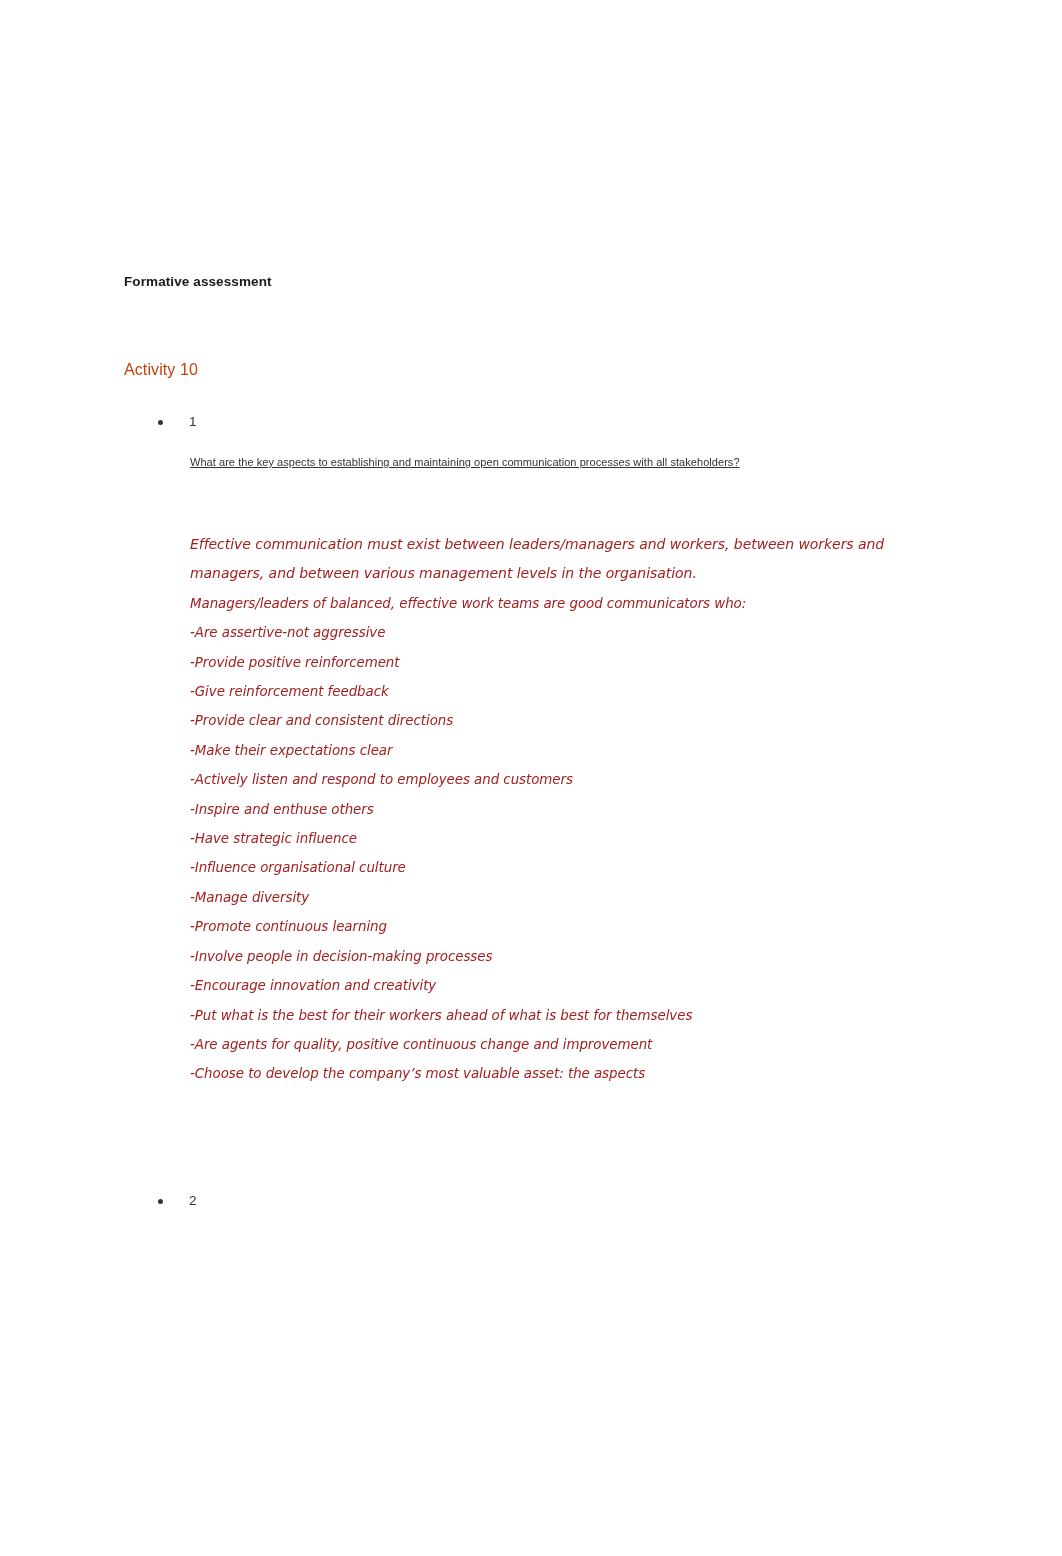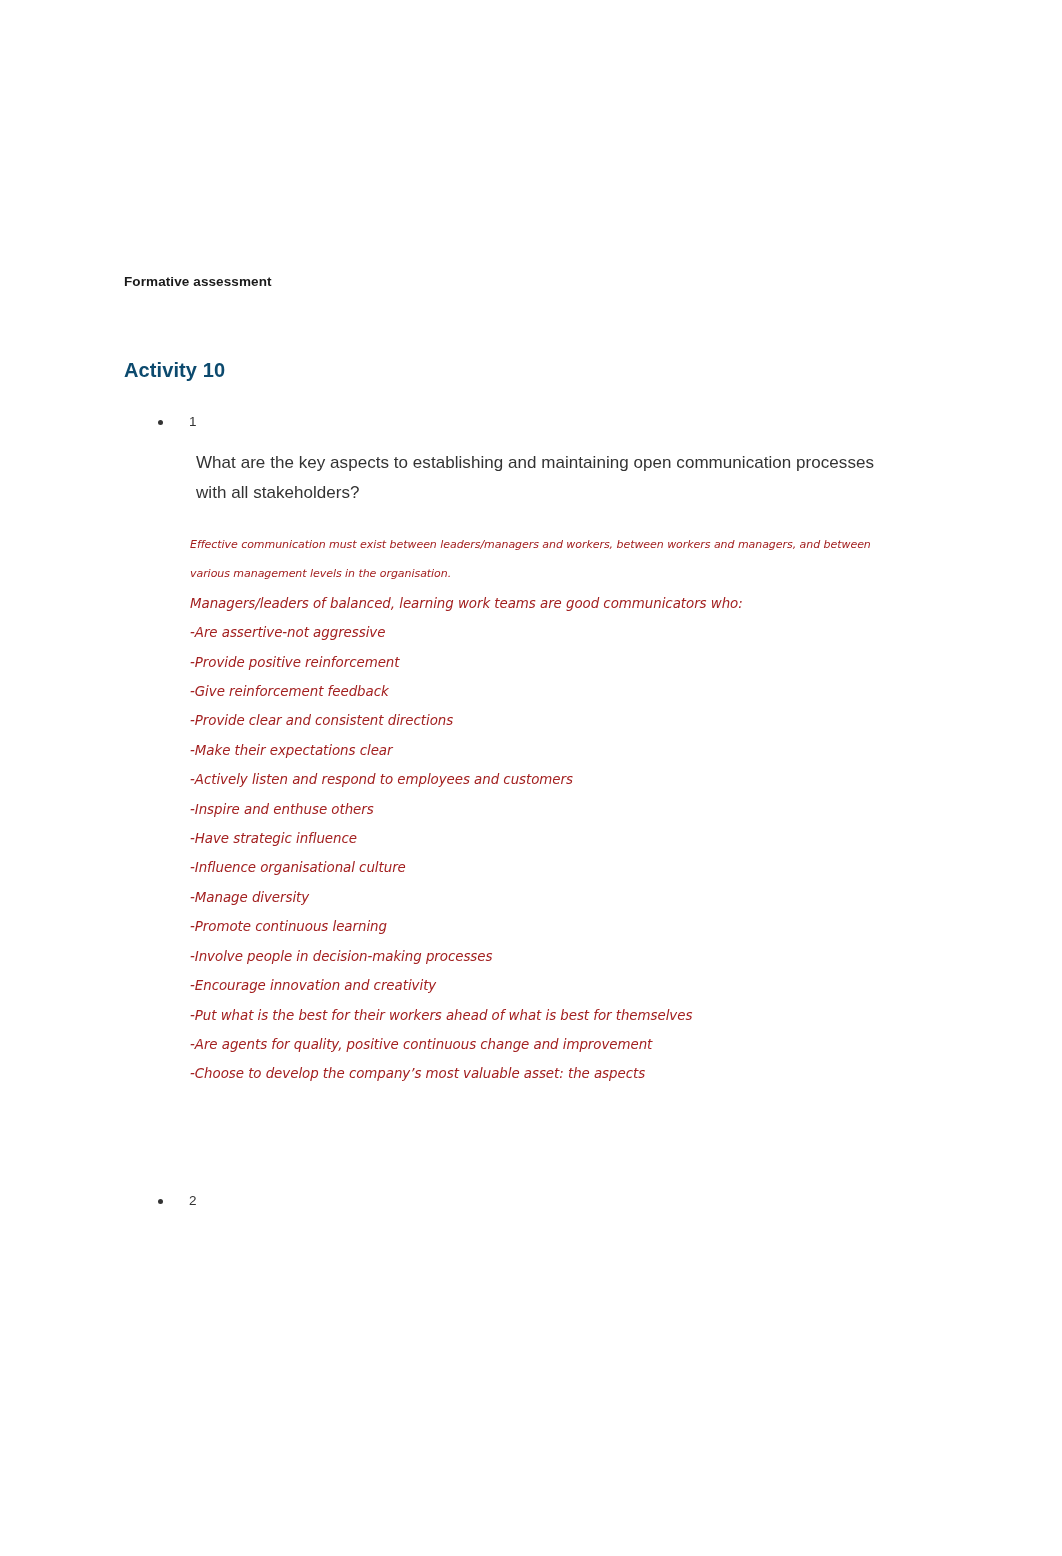--- a/index.html
+++ b/index.html
@@ -34,23 +34,23 @@
     color: #1a1a1a;
     letter-spacing: 0.1px;
     line-height: 20px;
     white-space: nowrap;
   }
 
   .activity-heading {
     position: absolute;
     left: 124px;
     top: 358px;
-    font-size: 20px;
-    font-weight: 700;
-    color: #0c4a6e;
+    font-size: 16px;
+    font-weight: 400;
+    color: #c2410c;
     letter-spacing: 0.1px;
     line-height: 24px;
     white-space: nowrap;
   }
 
   
   .qblock {
     position: absolute;
     left: 0;
     width: 1062px;
@@ -76,40 +76,41 @@
     left: 189px;
     top: 0;
     font-size: 13.5px;
     color: #333333;
     line-height: 20px;
   }
 
   
   .question-text {
     position: absolute;
-    left: 196px;
+    left: 190px;
     top: 448px;
     width: 690px;
-    font-size: 17px;
+    font-size: 11px;
     color: #333333;
     line-height: 29.5px;
     letter-spacing: 0.05px;
+    text-decoration: underline;
   }
 
   
   .answer {
     position: absolute;
     left: 190px;
     top: 530px;
     width: 712px;
   }
   .answer-para {
     font-family: "DejaVu Sans", sans-serif;
     font-style: italic;
-    font-size: 11px;
+    font-size: 14px;
     color: #a32020;
     line-height: 29.4px;
     letter-spacing: -0.05px;
     margin: 0;
     white-space: pre-wrap;
   }
   .answer-line {
     font-family: "DejaVu Sans", sans-serif;
     font-style: italic;
     font-size: 13.4px;
@@ -133,21 +134,21 @@
     <div class="bullet-row">
       <span class="bullet-dot"></span>
       <span class="bullet-num">1</span>
     </div>
   </div>
 
   <div class="question-text">What are the key aspects to establishing and maintaining open communication processes with all stakeholders?</div>
 
   <div class="answer">
     <p class="answer-para">Effective communication must exist between leaders/managers and workers, between workers and managers, and between various management levels in the organisation.</p>
-    <p class="answer-line">Managers/leaders of balanced, learning work teams are good communicators who:</p>
+    <p class="answer-line">Managers/leaders of balanced, effective work teams are good communicators who:</p>
     <p class="answer-line">-Are assertive-not aggressive</p>
     <p class="answer-line">-Provide positive reinforcement</p>
     <p class="answer-line">-Give reinforcement feedback</p>
     <p class="answer-line">-Provide clear and consistent directions</p>
     <p class="answer-line">-Make their expectations clear</p>
     <p class="answer-line">-Actively listen and respond to employees and customers</p>
     <p class="answer-line">-Inspire and enthuse others</p>
     <p class="answer-line">-Have strategic influence</p>
     <p class="answer-line">-Influence organisational culture</p>
     <p class="answer-line">-Manage diversity</p>

